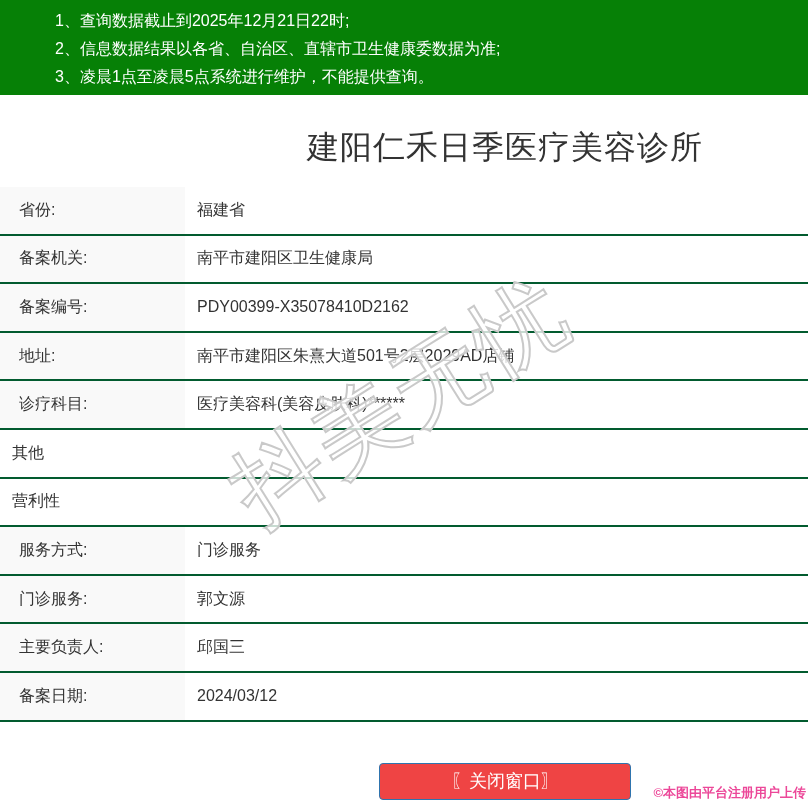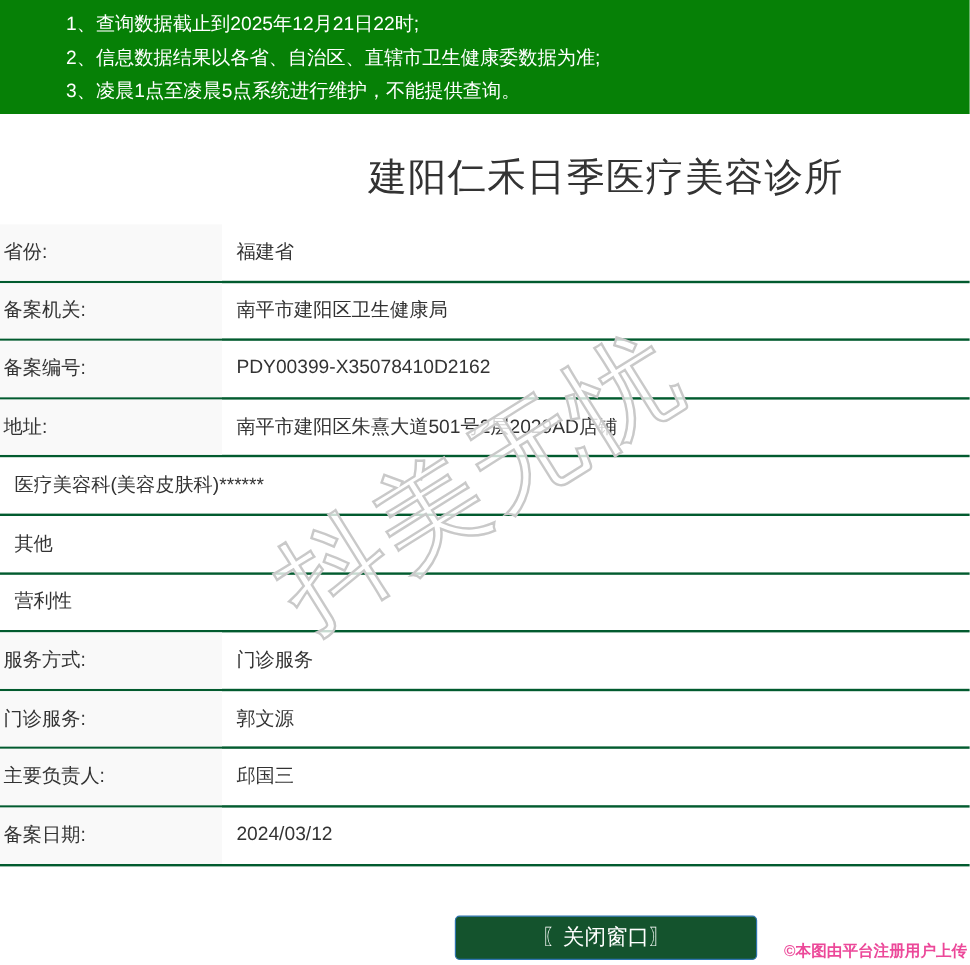--- a/index.html
+++ b/index.html
@@ -44,21 +44,21 @@
   .info-row {
     display:flex;
     height:48.6px;
     border-bottom:2px solid #025b2f;
   }
   .info-row .label {
     width:185px;
     background:#f9f9f9;
     display:flex;
     align-items:center;
-    padding-left:3px;
+    padding-left:19px;
     font-size:16px;
     color:#333;
   }
   .info-row .value {
     flex:1;
     display:flex;
     align-items:center;
     padding-left:12px;
     font-size:16px;
     color:#333;
@@ -146,20 +146,21 @@
     <div class="label">备案编号:</div>
     <div class="value">PDY00399-X35078410D2162</div>
   </div>
 
   <div class="info-row">
     <div class="label">地址:</div>
     <div class="value">南平市建阳区朱熹大道501号2层2029AD店铺</div>
   </div>
 
   <div class="info-row">
+    <div class="label">诊疗科目:</div>
     <div class="value">医疗美容科(美容皮肤科)******</div>
   </div>
 
   <div class="info-row">
     <div class="value">其他</div>
   </div>
 
   <div class="info-row">
     <div class="value">营利性</div>
   </div>
@@ -178,19 +179,19 @@
     <div class="label">主要负责人:</div>
     <div class="value">邱国三</div>
   </div>
 
   <div class="info-row">
     <div class="label">备案日期:</div>
     <div class="value">2024/03/12</div>
   </div>
 </div>
 
-  <button class="close-btn" style="background: #14532d;">〖关闭窗口〗</button>
+  <button class="close-btn" style="background: #ef4444;">〖关闭窗口〗</button>
 
 </div>
 
 <div class="watermark">抖美无忧</div>
 
 <div class="upload-note">©本图由平台注册用户上传</div>
 
 </body></html>

